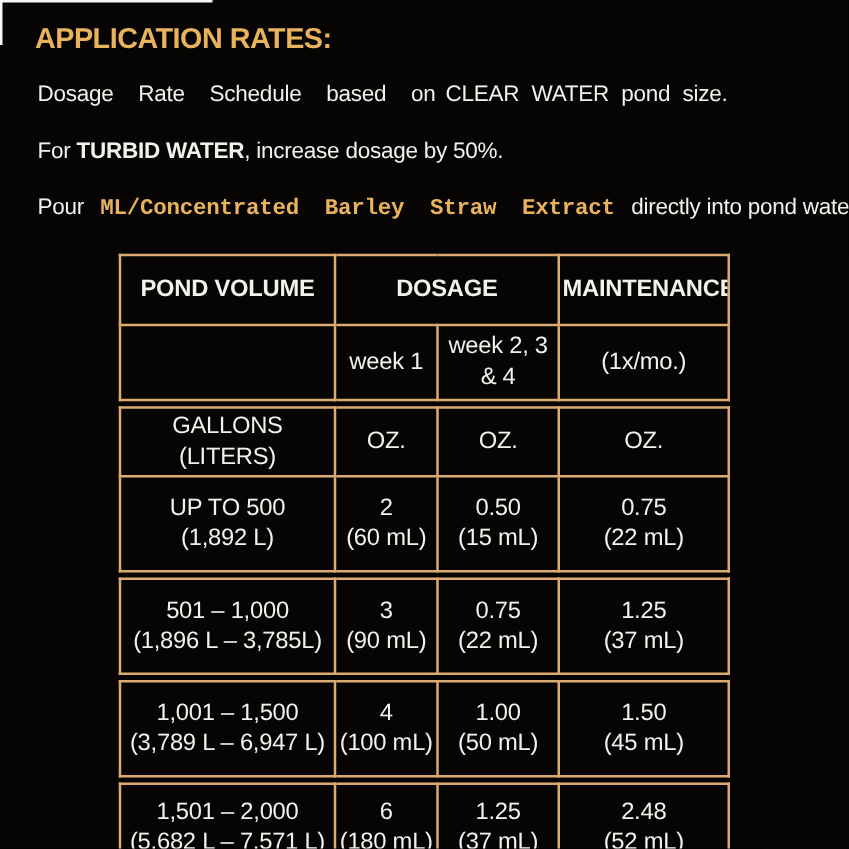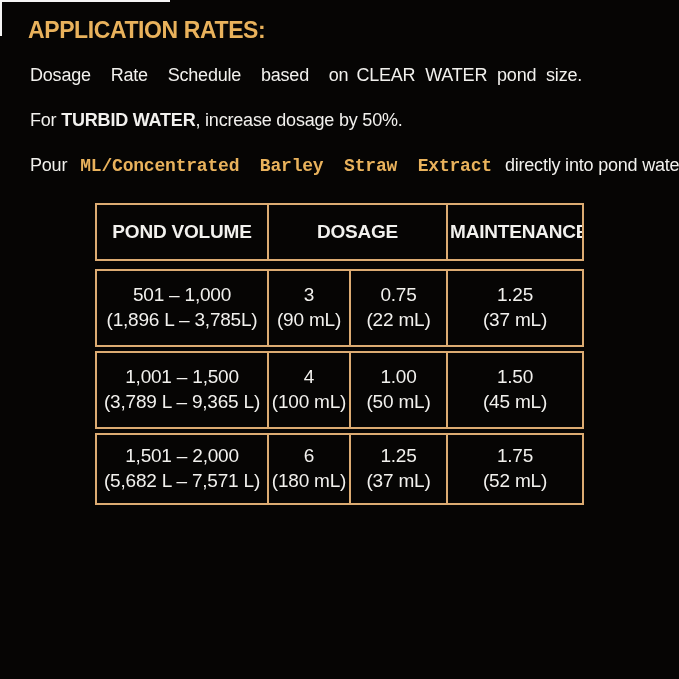--- a/index.html
+++ b/index.html
@@ -78,31 +78,61 @@
           <col style="width:82px">
           <col style="width:97px">
           <col style="width:136px">
         </colgroup>
       <tbody>
           <tr class="r-head">
         <td>POND VOLUME</td>
         <td colspan="2">DOSAGE</td>
         <td>MAINTENANCE</td>
       </tr>
-    </tbody>
-      </table>
-
-    <table class="grp">
-      <colgroup>
-          <col style="width:172px">
-          <col style="width:82px">
-          <col style="width:97px">
-          <col style="width:136px">
-        </colgroup>
-      <tbody>
+      <tr class="r-sub">
+        <td></td>
+        <td>week 1</td>
+        <td>week 2, 3 &amp; 4</td>
+        <td>(1x/mo.)</td>
+      </tr>
+    </tbody>
+      </table>
+
+    <table class="grp">
+      <colgroup>
+          <col style="width:172px">
+          <col style="width:82px">
+          <col style="width:97px">
+          <col style="width:136px">
+        </colgroup>
+      <tbody>
+          <tr class="r-units">
+        <td class="left">GALLONS (LITERS)</td>
+        <td>OZ.</td>
+        <td>OZ.</td>
+        <td>OZ.</td>
+      </tr>
+      <tr class="r-body">
+        <td class="left">
+          <div>UP TO 500</div>
+          <div>(1,892 L)</div>
+        </td>
+        <td>
+          <div>2</div>
+          <div>(60 mL)</div>
+        </td>
+        <td>
+          <div>0.50</div>
+          <div>(15 mL)</div>
+        </td>
+        <td>
+          <div>0.75</div>
+          <div>(22 mL)</div>
+        </td>
+      </tr>
     </tbody>
       </table>
 
     <table class="grp">
       <colgroup>
           <col style="width:172px">
           <col style="width:82px">
           <col style="width:97px">
           <col style="width:136px">
         </colgroup>
@@ -132,21 +162,21 @@
       <colgroup>
           <col style="width:172px">
           <col style="width:82px">
           <col style="width:97px">
           <col style="width:136px">
         </colgroup>
       <tbody>
           <tr class="r-body">
         <td class="left">
           <div>1,001 – 1,500</div>
-          <div>(3,789 L  –  9,365 L)</div>
+          <div>(3,789 L  –  6,947 L)</div>
         </td>
         <td>
           <div>4</div>
           <div>(100 mL)</div>
         </td>
         <td>
           <div>1.00</div>
           <div>(50 mL)</div>
         </td>
         <td>
@@ -172,21 +202,21 @@
         </td>
         <td>
           <div>6</div>
           <div>(180 mL)</div>
         </td>
         <td>
           <div>1.25</div>
           <div>(37 mL)</div>
         </td>
         <td>
-          <div>1.75</div>
+          <div>2.48</div>
           <div>(52 mL)</div>
         </td>
       </tr>
     </tbody>
       </table>
 
   </div>
 </div>
 
 </body></html>

